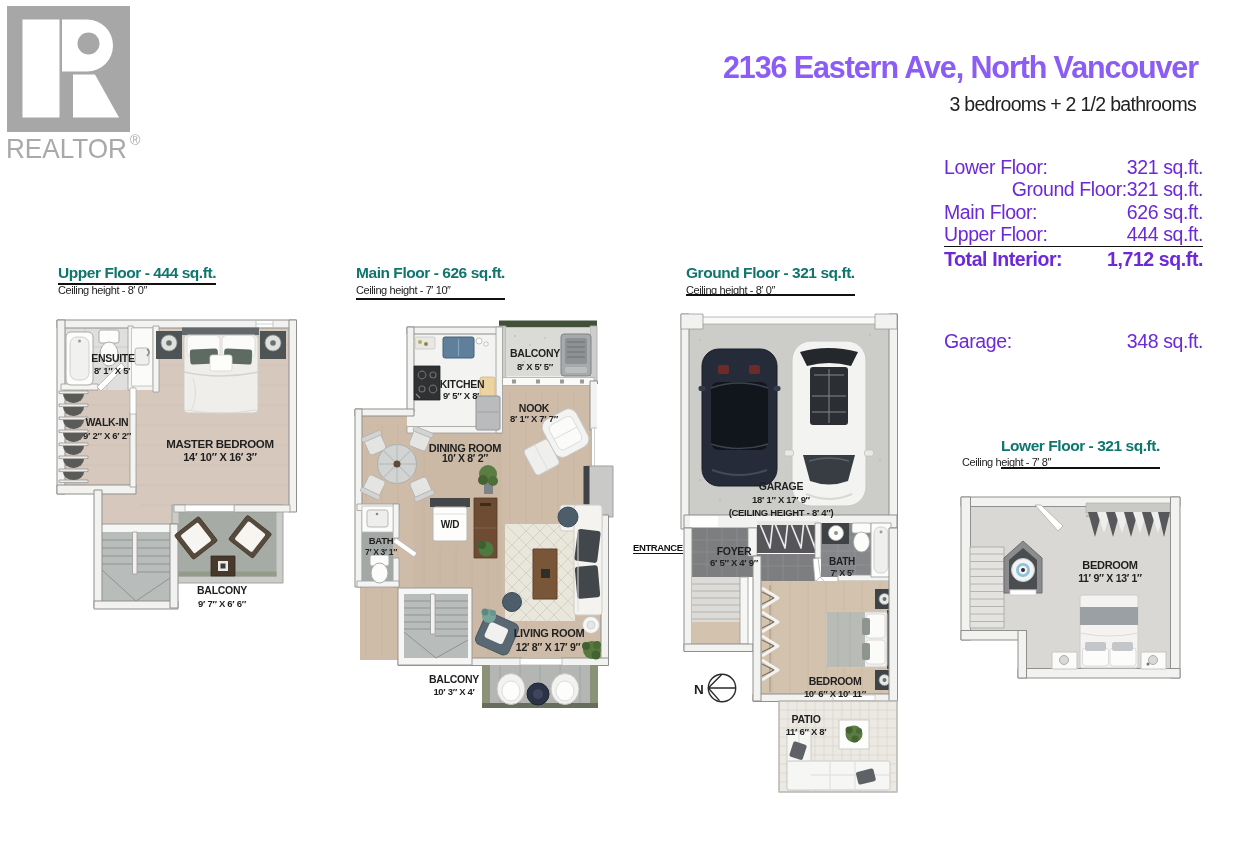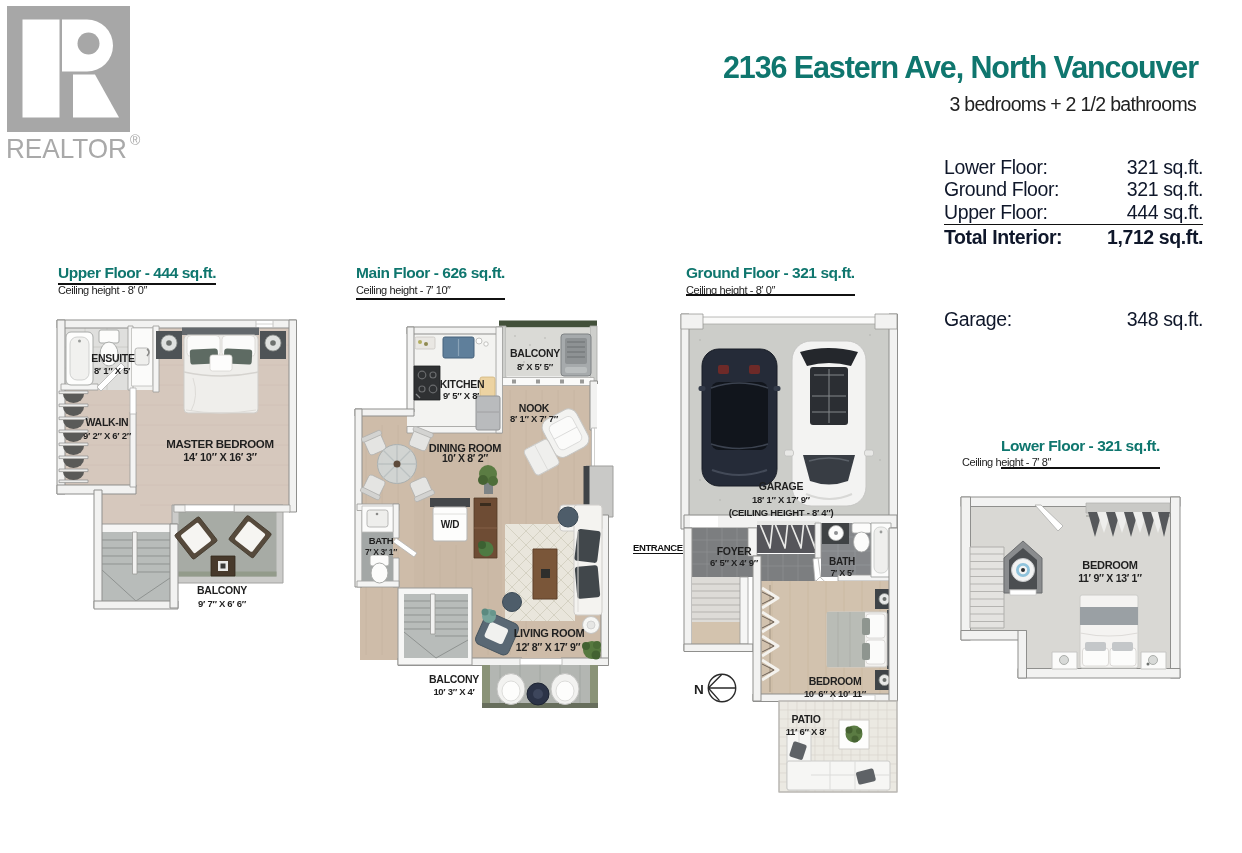--- a/index.html
+++ b/index.html
@@ -16,32 +16,36 @@
   <rect x="0" y="0" width="123" height="126" fill="#a7a7a7"></rect>
   <rect x="15.5" y="13.5" width="37" height="98" fill="#ffffff"></rect>
   <path d="M 55 13.5 L 80 13.5 A 26 26 0 0 1 80 65.5 L 55 65.5 Z" fill="#ffffff"></path>
   <circle cx="81.5" cy="37.5" r="11" fill="#a7a7a7"></circle>
   <path d="M 66 68.5 L 88 68.5 L 112 111.5 L 66 111.5 Z" fill="#ffffff"></path>
   <text x="-1" y="152" font-size="27.5" fill="#a9a9a9" textLength="121" lengthAdjust="spacingAndGlyphs">REALTOR</text>
   <text x="123" y="139" font-size="14" fill="#a9a9a9">®</text>
 </svg>
 </div>
 
-<div class="abs" style="right:44px;top:50px;font-size:30.5px;font-weight:bold;color:#0f766e;letter-spacing:-1.1px;">2136 Eastern Ave, North Vancouver</div>
+<div class="abs" style="right:44px;top:50px;font-size:30.5px;font-weight:bold;color:#8b5cf6;letter-spacing:-1.1px;">2136 Eastern Ave, North Vancouver</div>
 
 <div class="abs" style="right:46px;top:93px;font-size:19.5px;color:#222;letter-spacing:-0.7px;">3 bedrooms + 2 1/2 bathrooms</div>
 
-<div class="abs" style="left:944px;top:156px;width:259px;font-size:19.5px;color:#0f172a;letter-spacing:-0.4px;">
+<div class="abs" style="left:944px;top:156px;width:259px;font-size:19.5px;color:#6d28d9;letter-spacing:-0.4px;">
   <div style="height:22.4px;display:flex;justify-content:space-between;">
       <span>Lower Floor:</span>
       <span>321 sq.ft.</span>
     </div>
-  <div style="height:22.4px;display:flex;justify-content:space-between;">
+  <div style="height:22.4px;display:flex;justify-content:flex-end;">
       <span>Ground Floor:</span>
       <span>321 sq.ft.</span>
+    </div>
+  <div style="height:22.4px;display:flex;justify-content:space-between;">
+      <span>Main Floor:</span>
+      <span>626 sq.ft.</span>
     </div>
   <div style="height:22.9px;display:flex;justify-content:space-between;border-bottom:1.5px solid #111;align-items:flex-end;">
       <span>Upper Floor:</span>
       <span>444 sq.ft.</span>
     </div>
   <div style="height:22.4px;display:flex;justify-content:space-between;font-weight:bold;padding-top:1px;">
       <span>Total Interior:</span>
       <span>1,712 sq.ft.</span>
     </div>
   <div style="height:20px;"></div>

